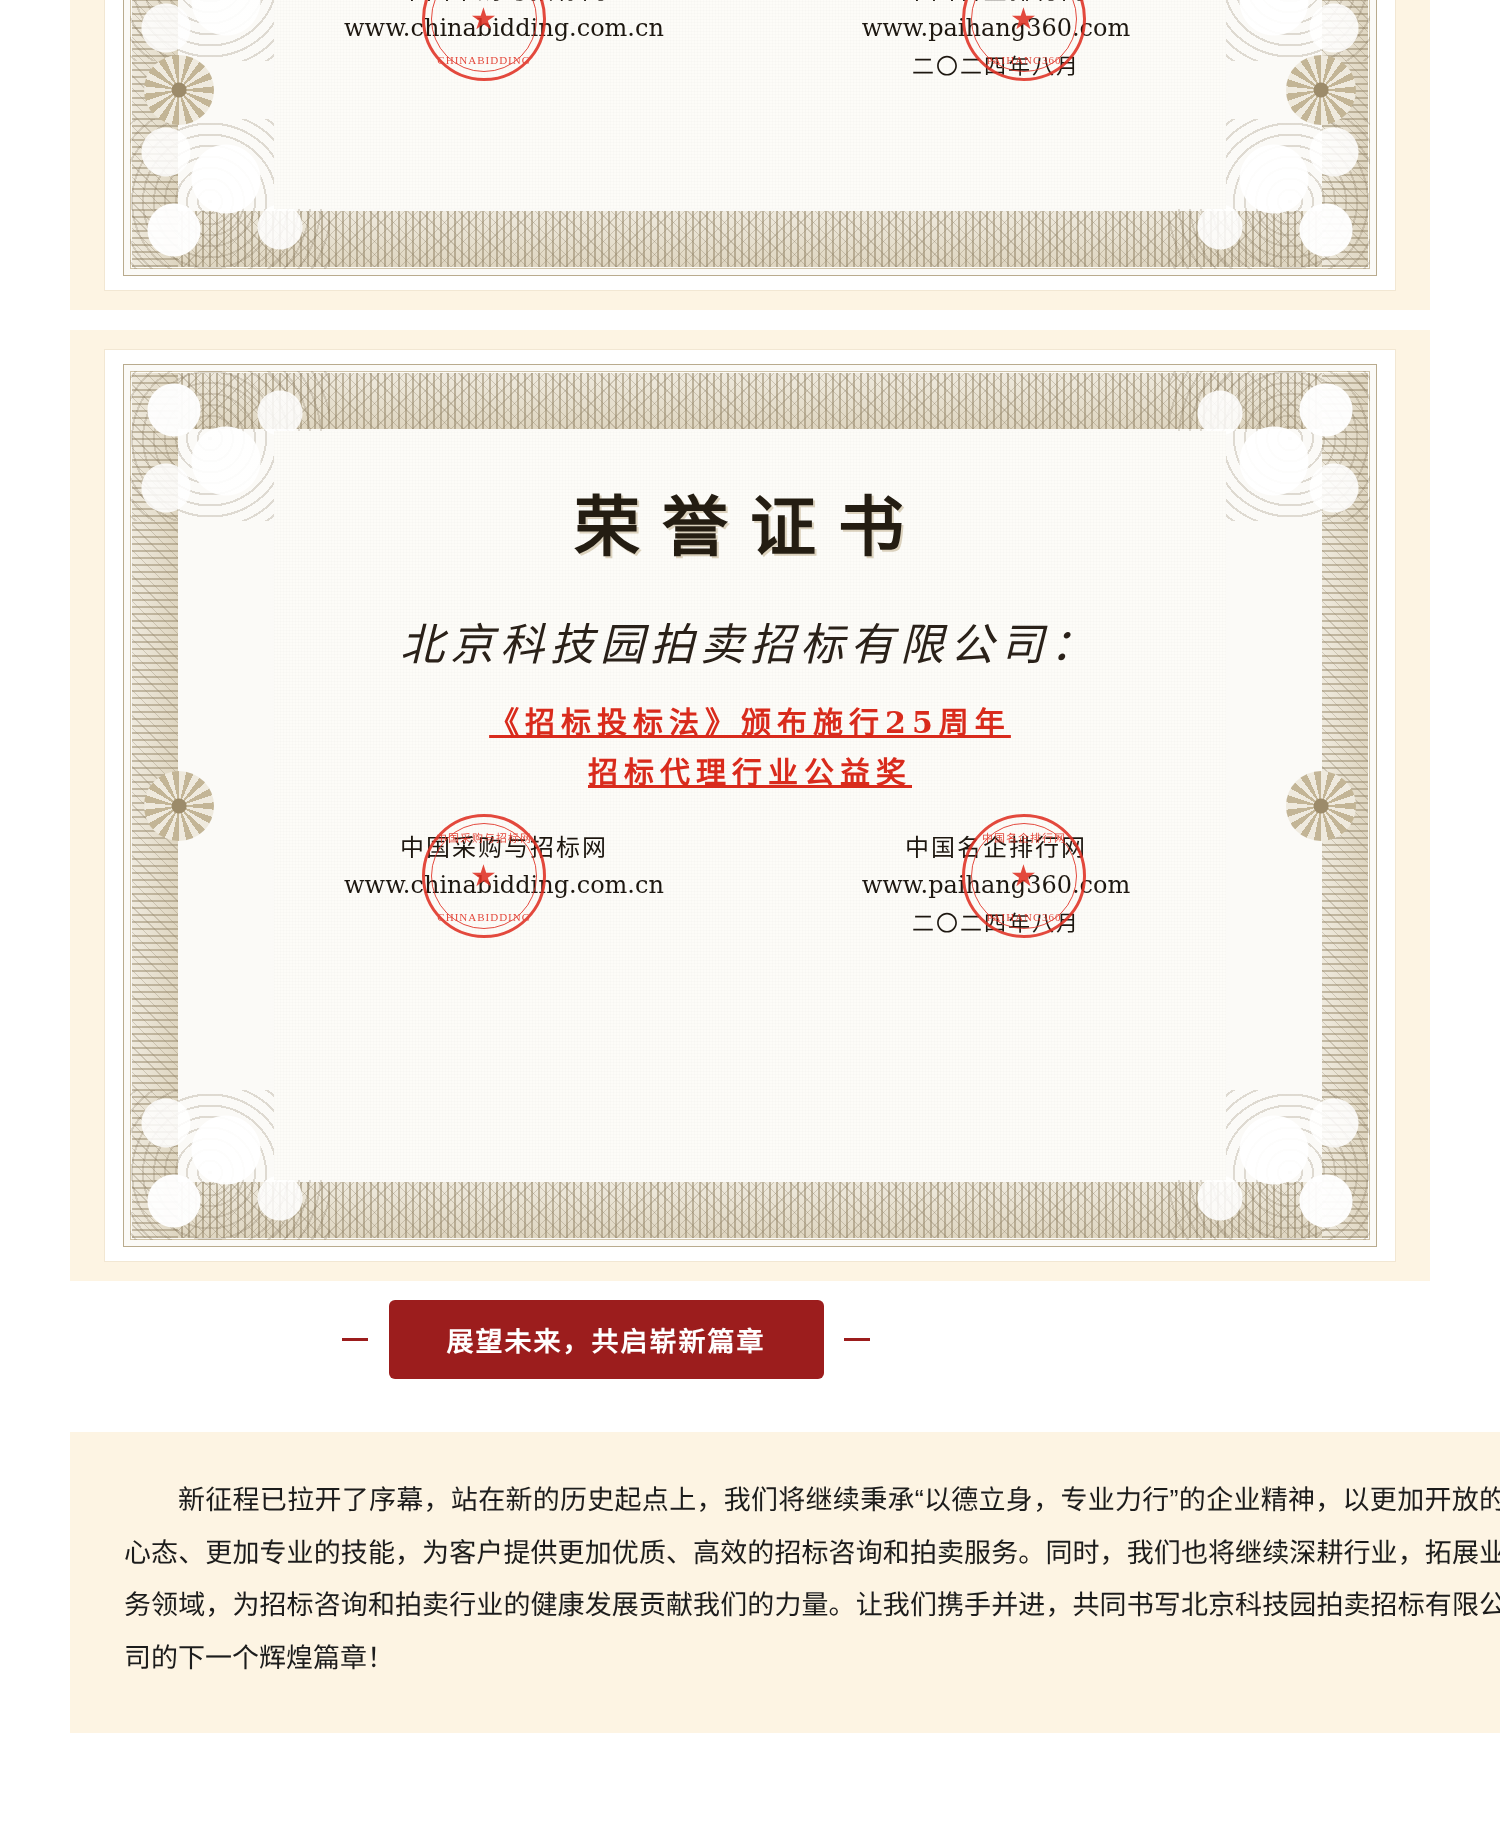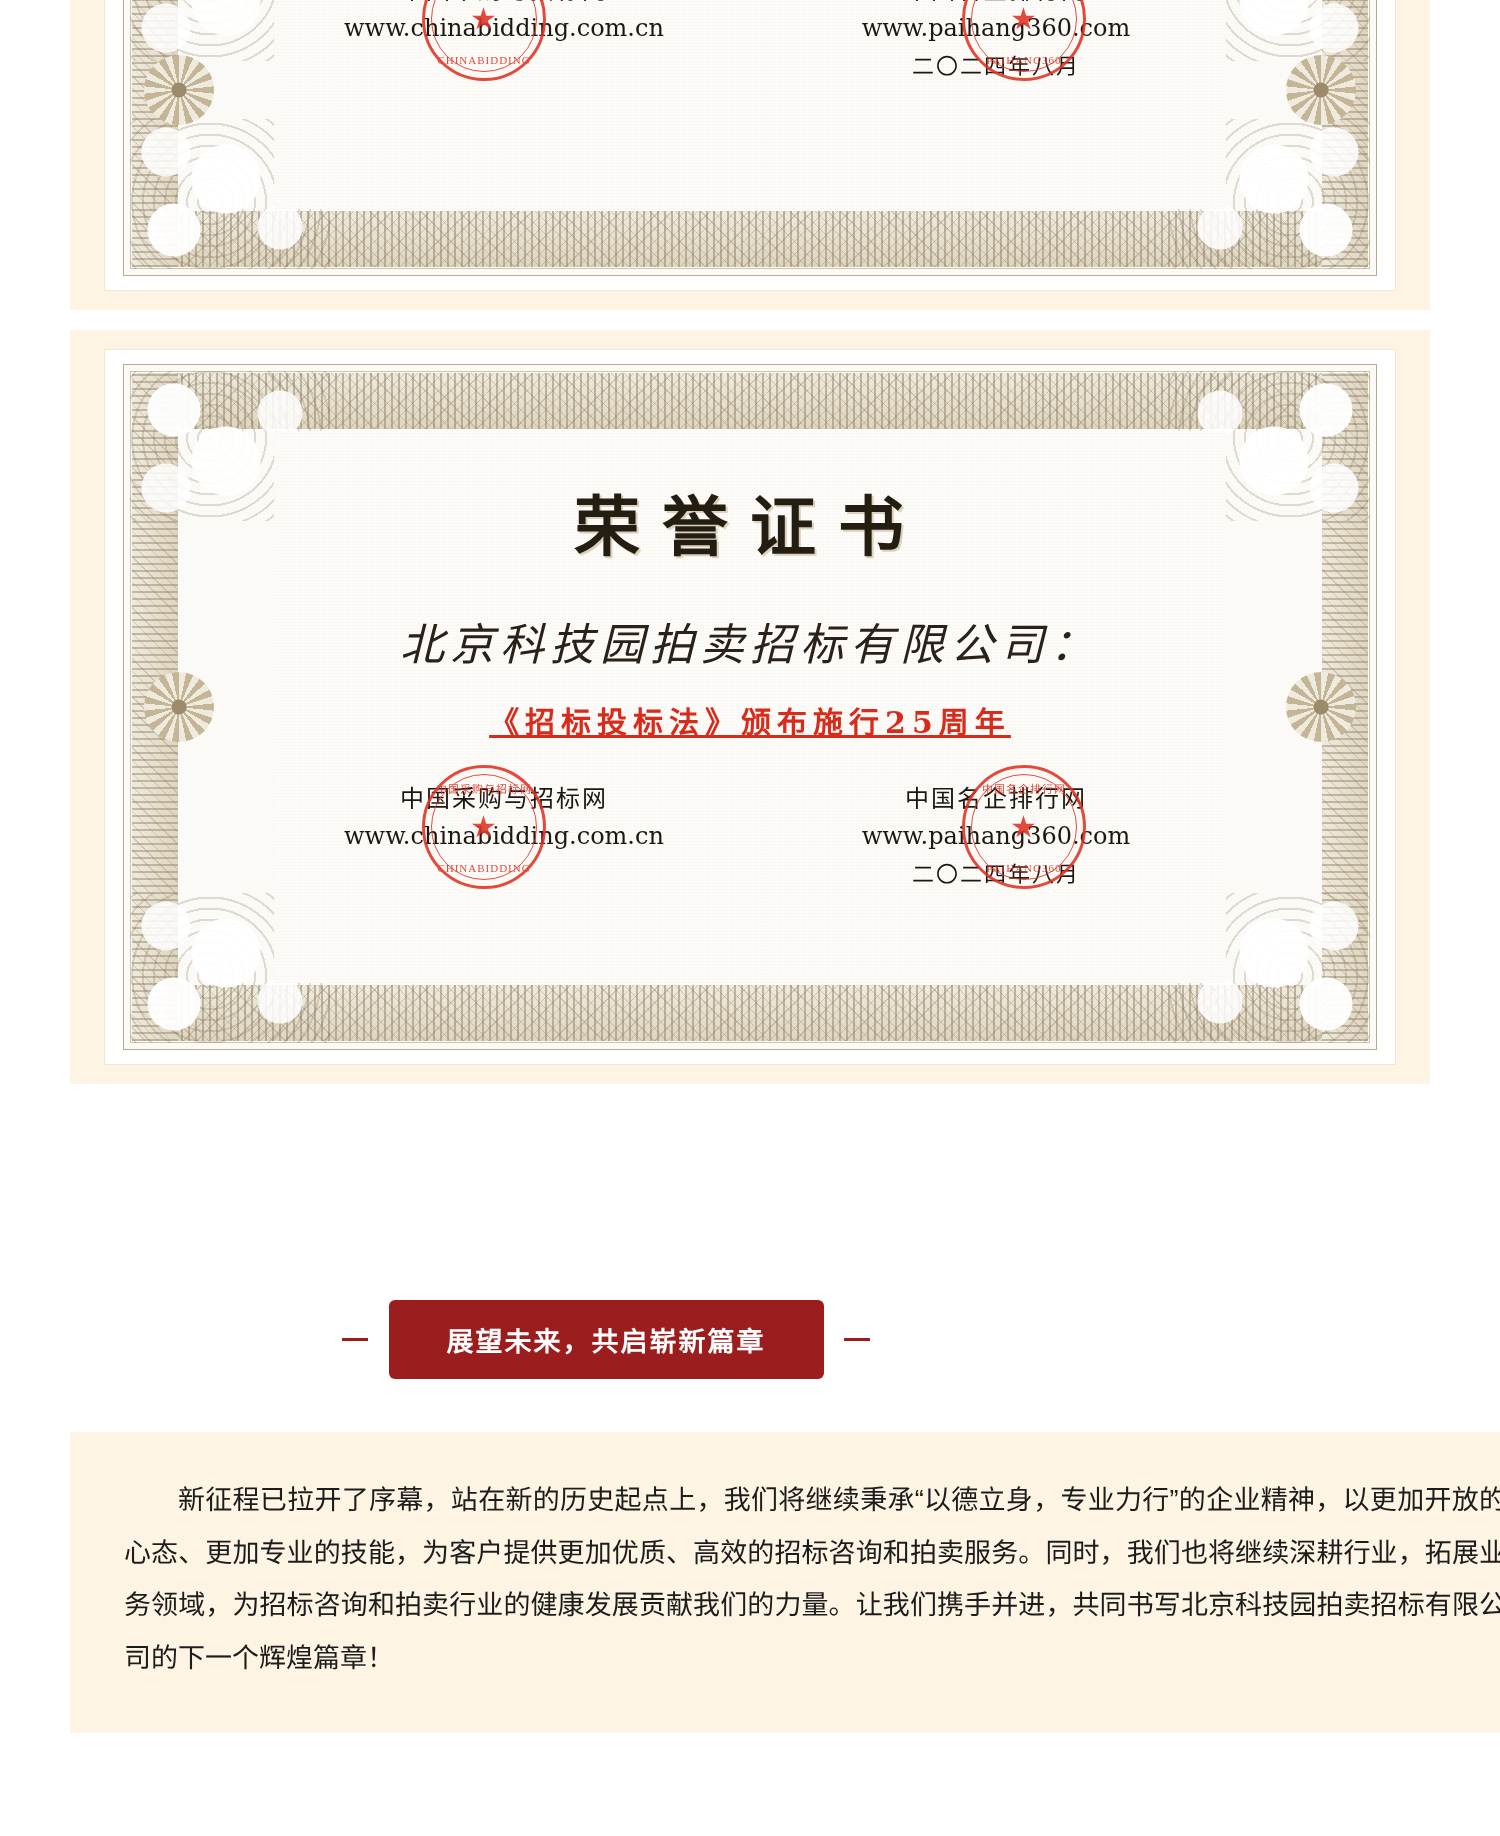--- a/index.html
+++ b/index.html
@@ -25,21 +25,21 @@
   
   .cream-panel {
     position: absolute;
     left: 70px;
     width: 1360px;
     background: #fdf4e3;
     box-sizing: border-box;
   }
 
   .panel-one { top: -130px; height: 440px; }
-  .panel-two { top: 330px; height: 754px; }
+  .panel-two { top: 330px; height: 951px; }
 
   .cert-shell {
     position: absolute;
     left: 35px;
     right: 35px;
     top: 20px;
     bottom: 20px;
     background: #ffffff;
     box-shadow: 0 0 0 1px #f2e7d3;
   }
@@ -390,20 +390,21 @@
         <div class="rosette left"></div>
         <div class="rosette right"></div>
 
         <div class="cert-inner">
 
           <div class="cert-title">荣誉证书</div>
 
           <div class="cert-recipient">北京科技园拍卖招标有限公司：</div>
 
           <div class="cert-award">《招标投标法》颁布施行25周年</div>
+          <div class="cert-award" style="margin-top:6px;">招标代理行业公益奖</div>
 
           <div class="cert-foot">
 
             <div class="foot-block foot-left">
               <div class="foot-name">中国采购与招标网</div>
               <div class="foot-url">www.chinabidding.com.cn</div>
             </div>
 
             <div class="seal seal-left">
               <div class="seal-text">中国采购与招标网</div>

